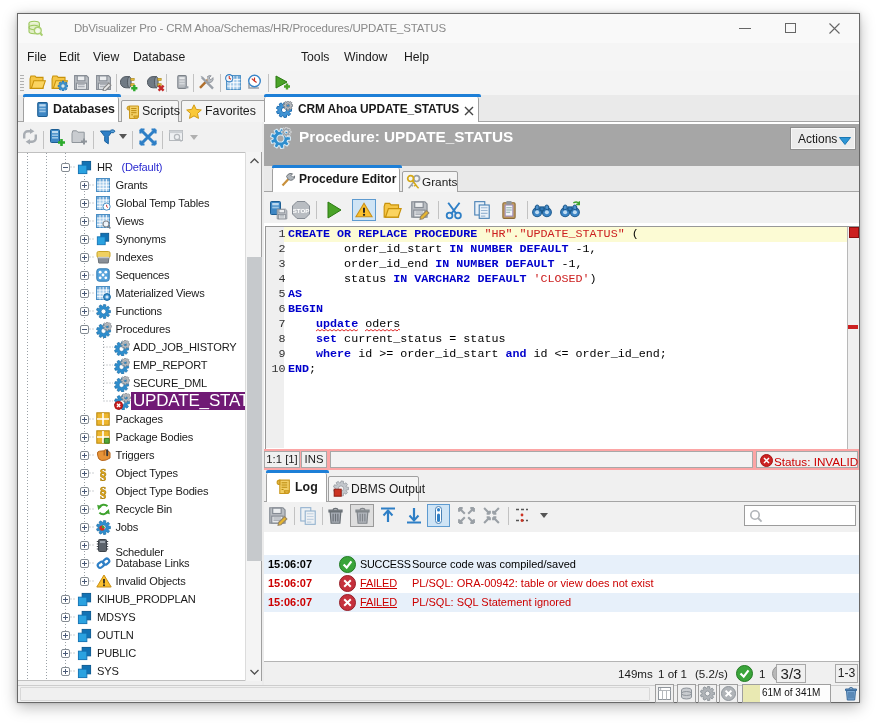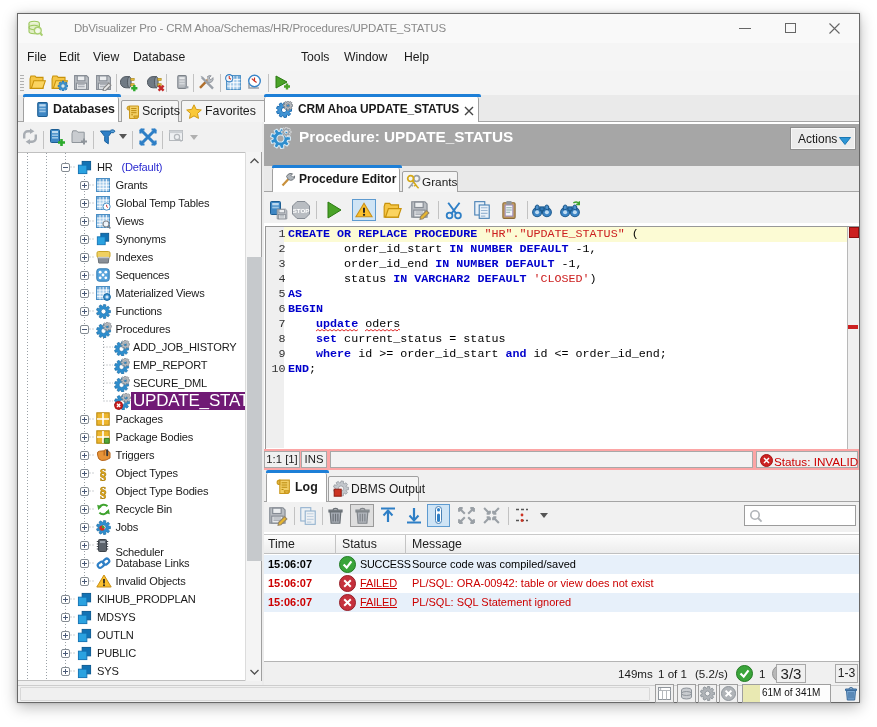--- a/index.html
+++ b/index.html
@@ -753,27 +753,20 @@
           <path d="M0,0 H8 L4,5 Z" fill="#555"></path>
         </svg>
       <div class="a" style="left:480px;top:3px;width:112px;height:21px;background:#fff;border:1px solid #9c9c9c">
         <svg class="a" style="left:4px;top:3px" width="14" height="14">
             <circle cx="6" cy="6" r="4.2" fill="none" stroke="#b0b4b8" stroke-width="1.6"></circle>
             <path d="M9,9 L12.6,12.6" stroke="#b0b4b8" stroke-width="1.8"></path>
           </svg>
       </div>
     </div>
     <div class="a logtable">
-      <div class="loghead">
-        <div class="a" style="left:4px;top:2px;font-size:12.3px;color:#222">Time</div>
-        <div class="a" style="left:78px;top:2px;font-size:12.3px;color:#222">Status</div>
-        <div class="a" style="left:148px;top:2px;font-size:12.3px;color:#222">Message</div>
-        <div class="a" style="left:71px;top:0;width:1px;height:19px;background:#c4c4c4"></div>
-        <div class="a" style="left:141px;top:0;width:1px;height:19px;background:#c4c4c4"></div>
-      </div>
       <div class="lrow" style="top:23px;background:#e7f0fa">
         <div class="a" style="left:4px;font-weight:bold">15:06:07</div>
         <svg class="a" style="left:75px;top:1px" width="17" height="17">
             <circle cx="8.5" cy="8.5" r="8" fill="#3aa43a" stroke="#237a23"></circle>
             <path d="M4.6,8.5 L7.7,11.6 L12.4,5.4" stroke="#fff" stroke-width="2.2" fill="none"></path>
           </svg>
         <div class="a" style="left:96px;font-size:10.8px;letter-spacing:-0.2px">SUCCESS</div>
         <div class="a" style="left:148px">Source code was compiled/saved</div>
       </div>
       <div class="lrow" style="top:42px">

